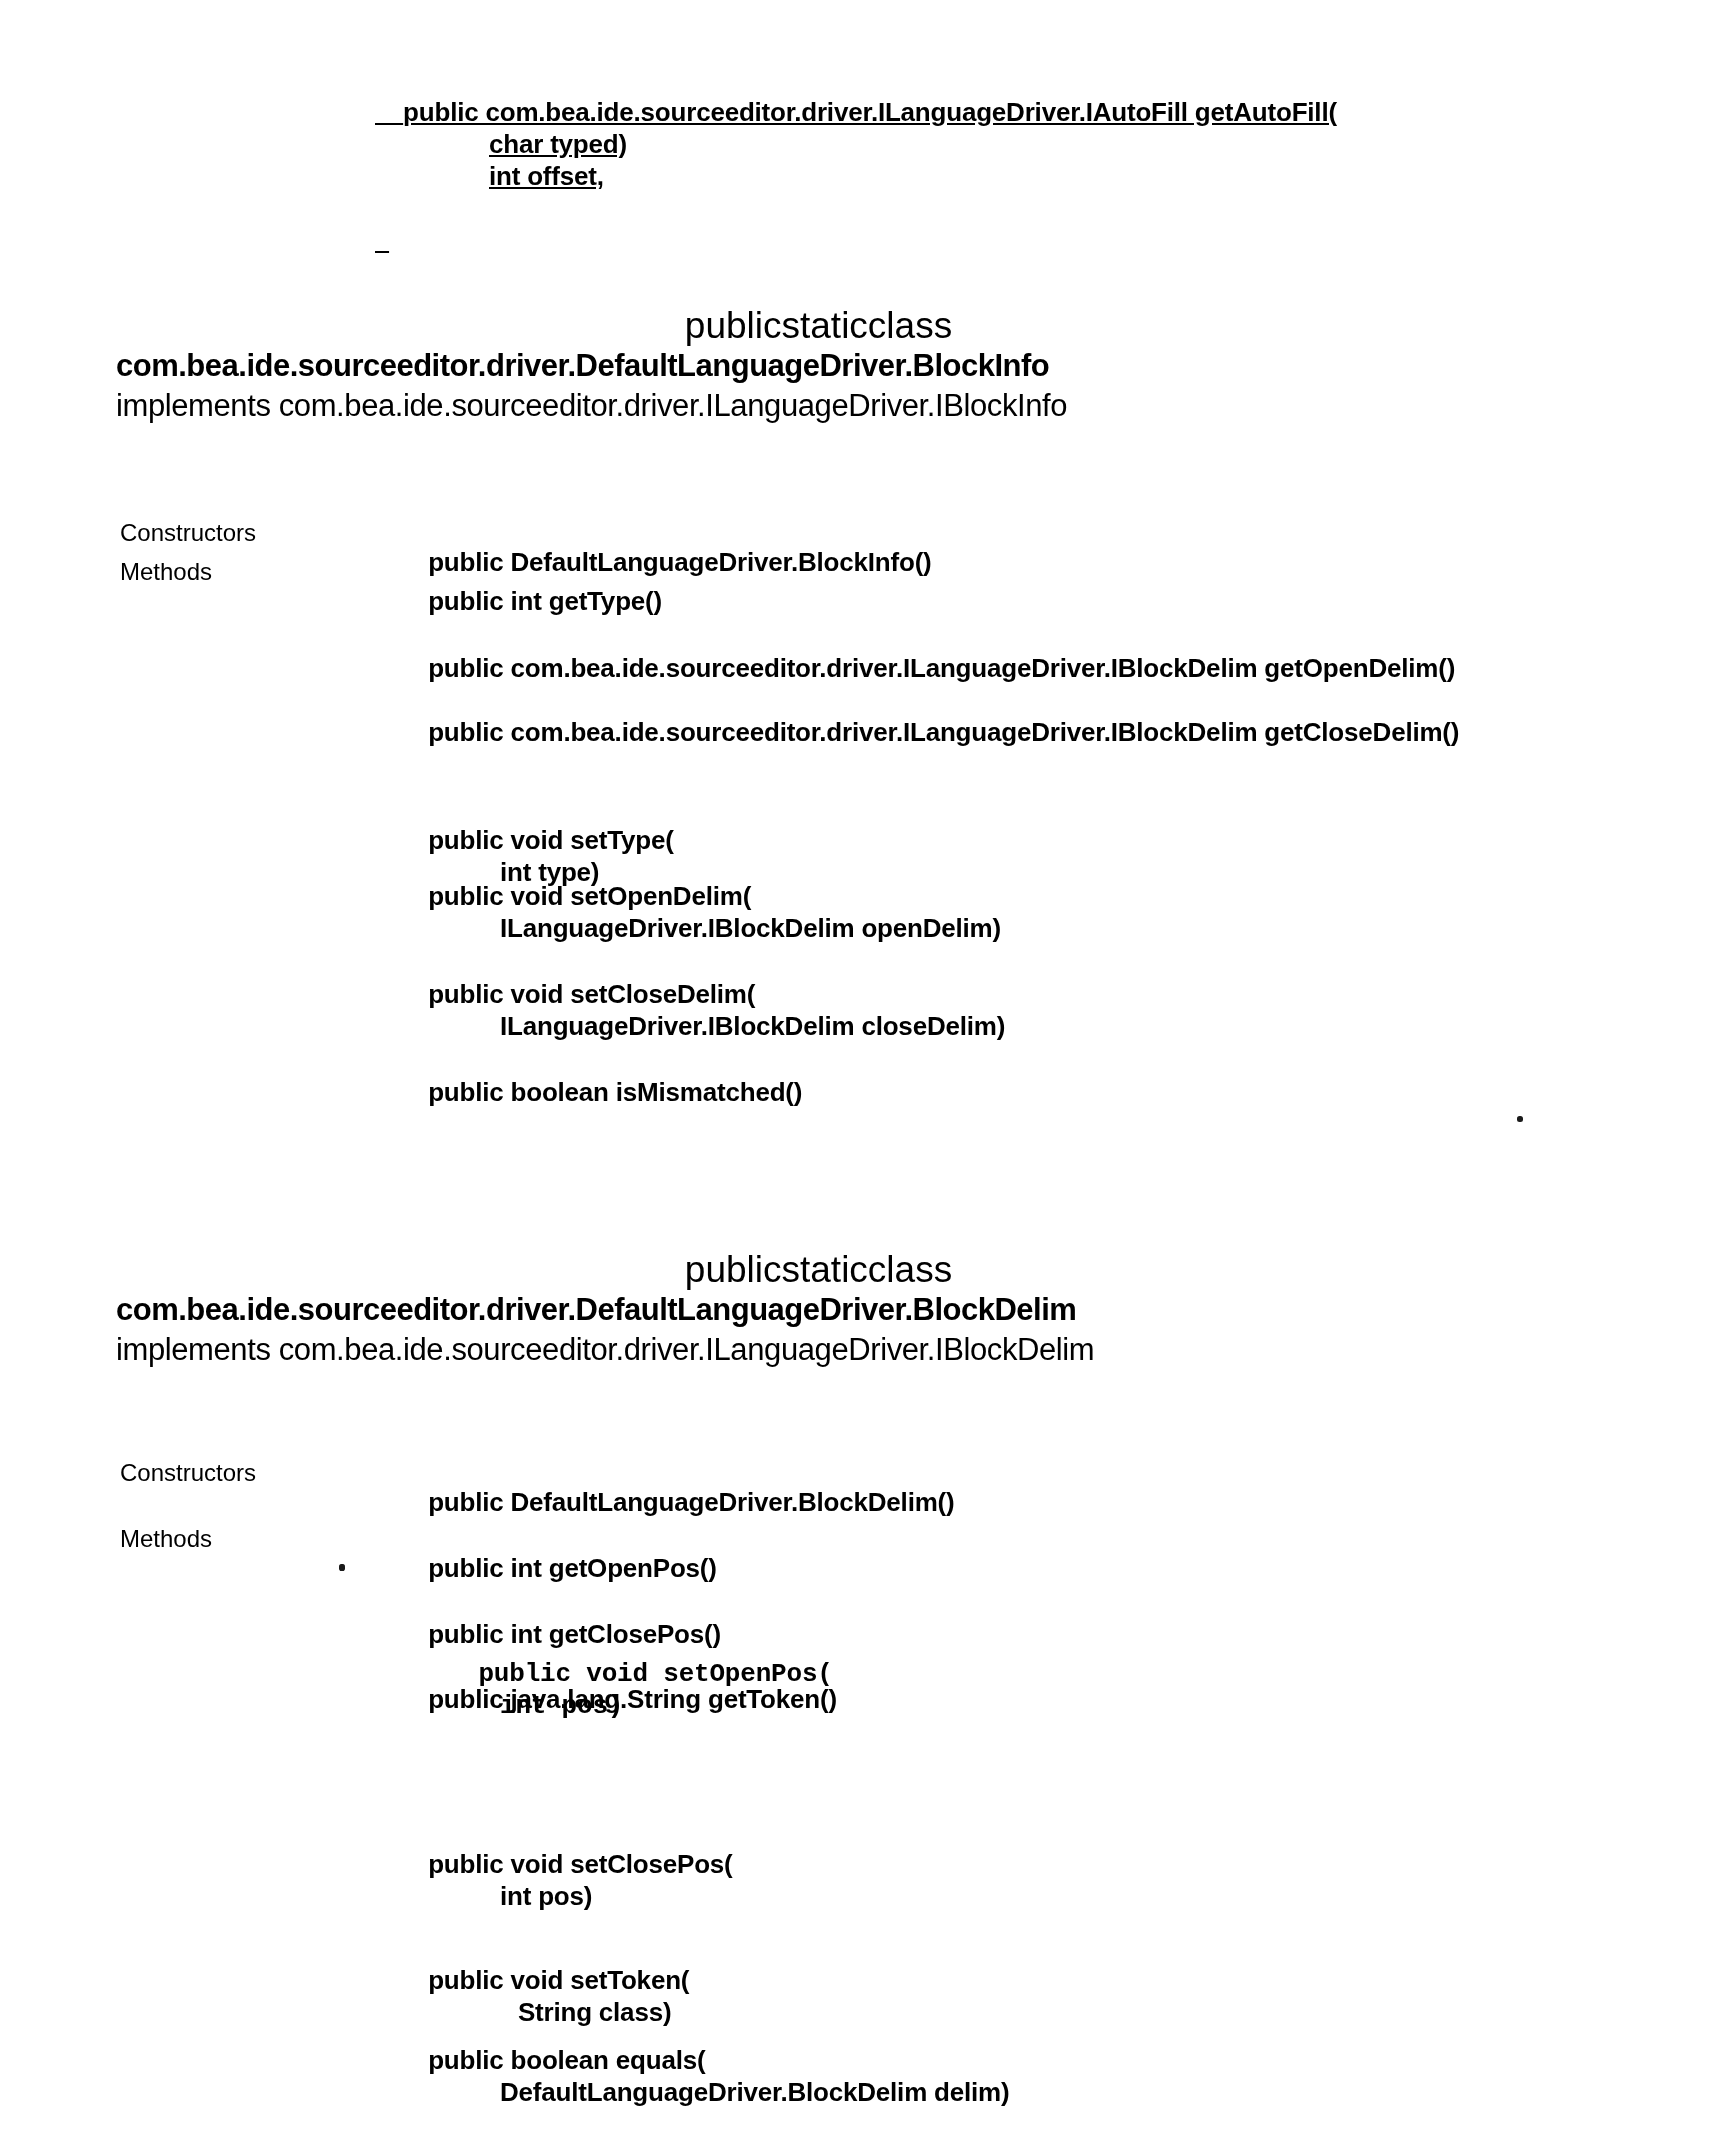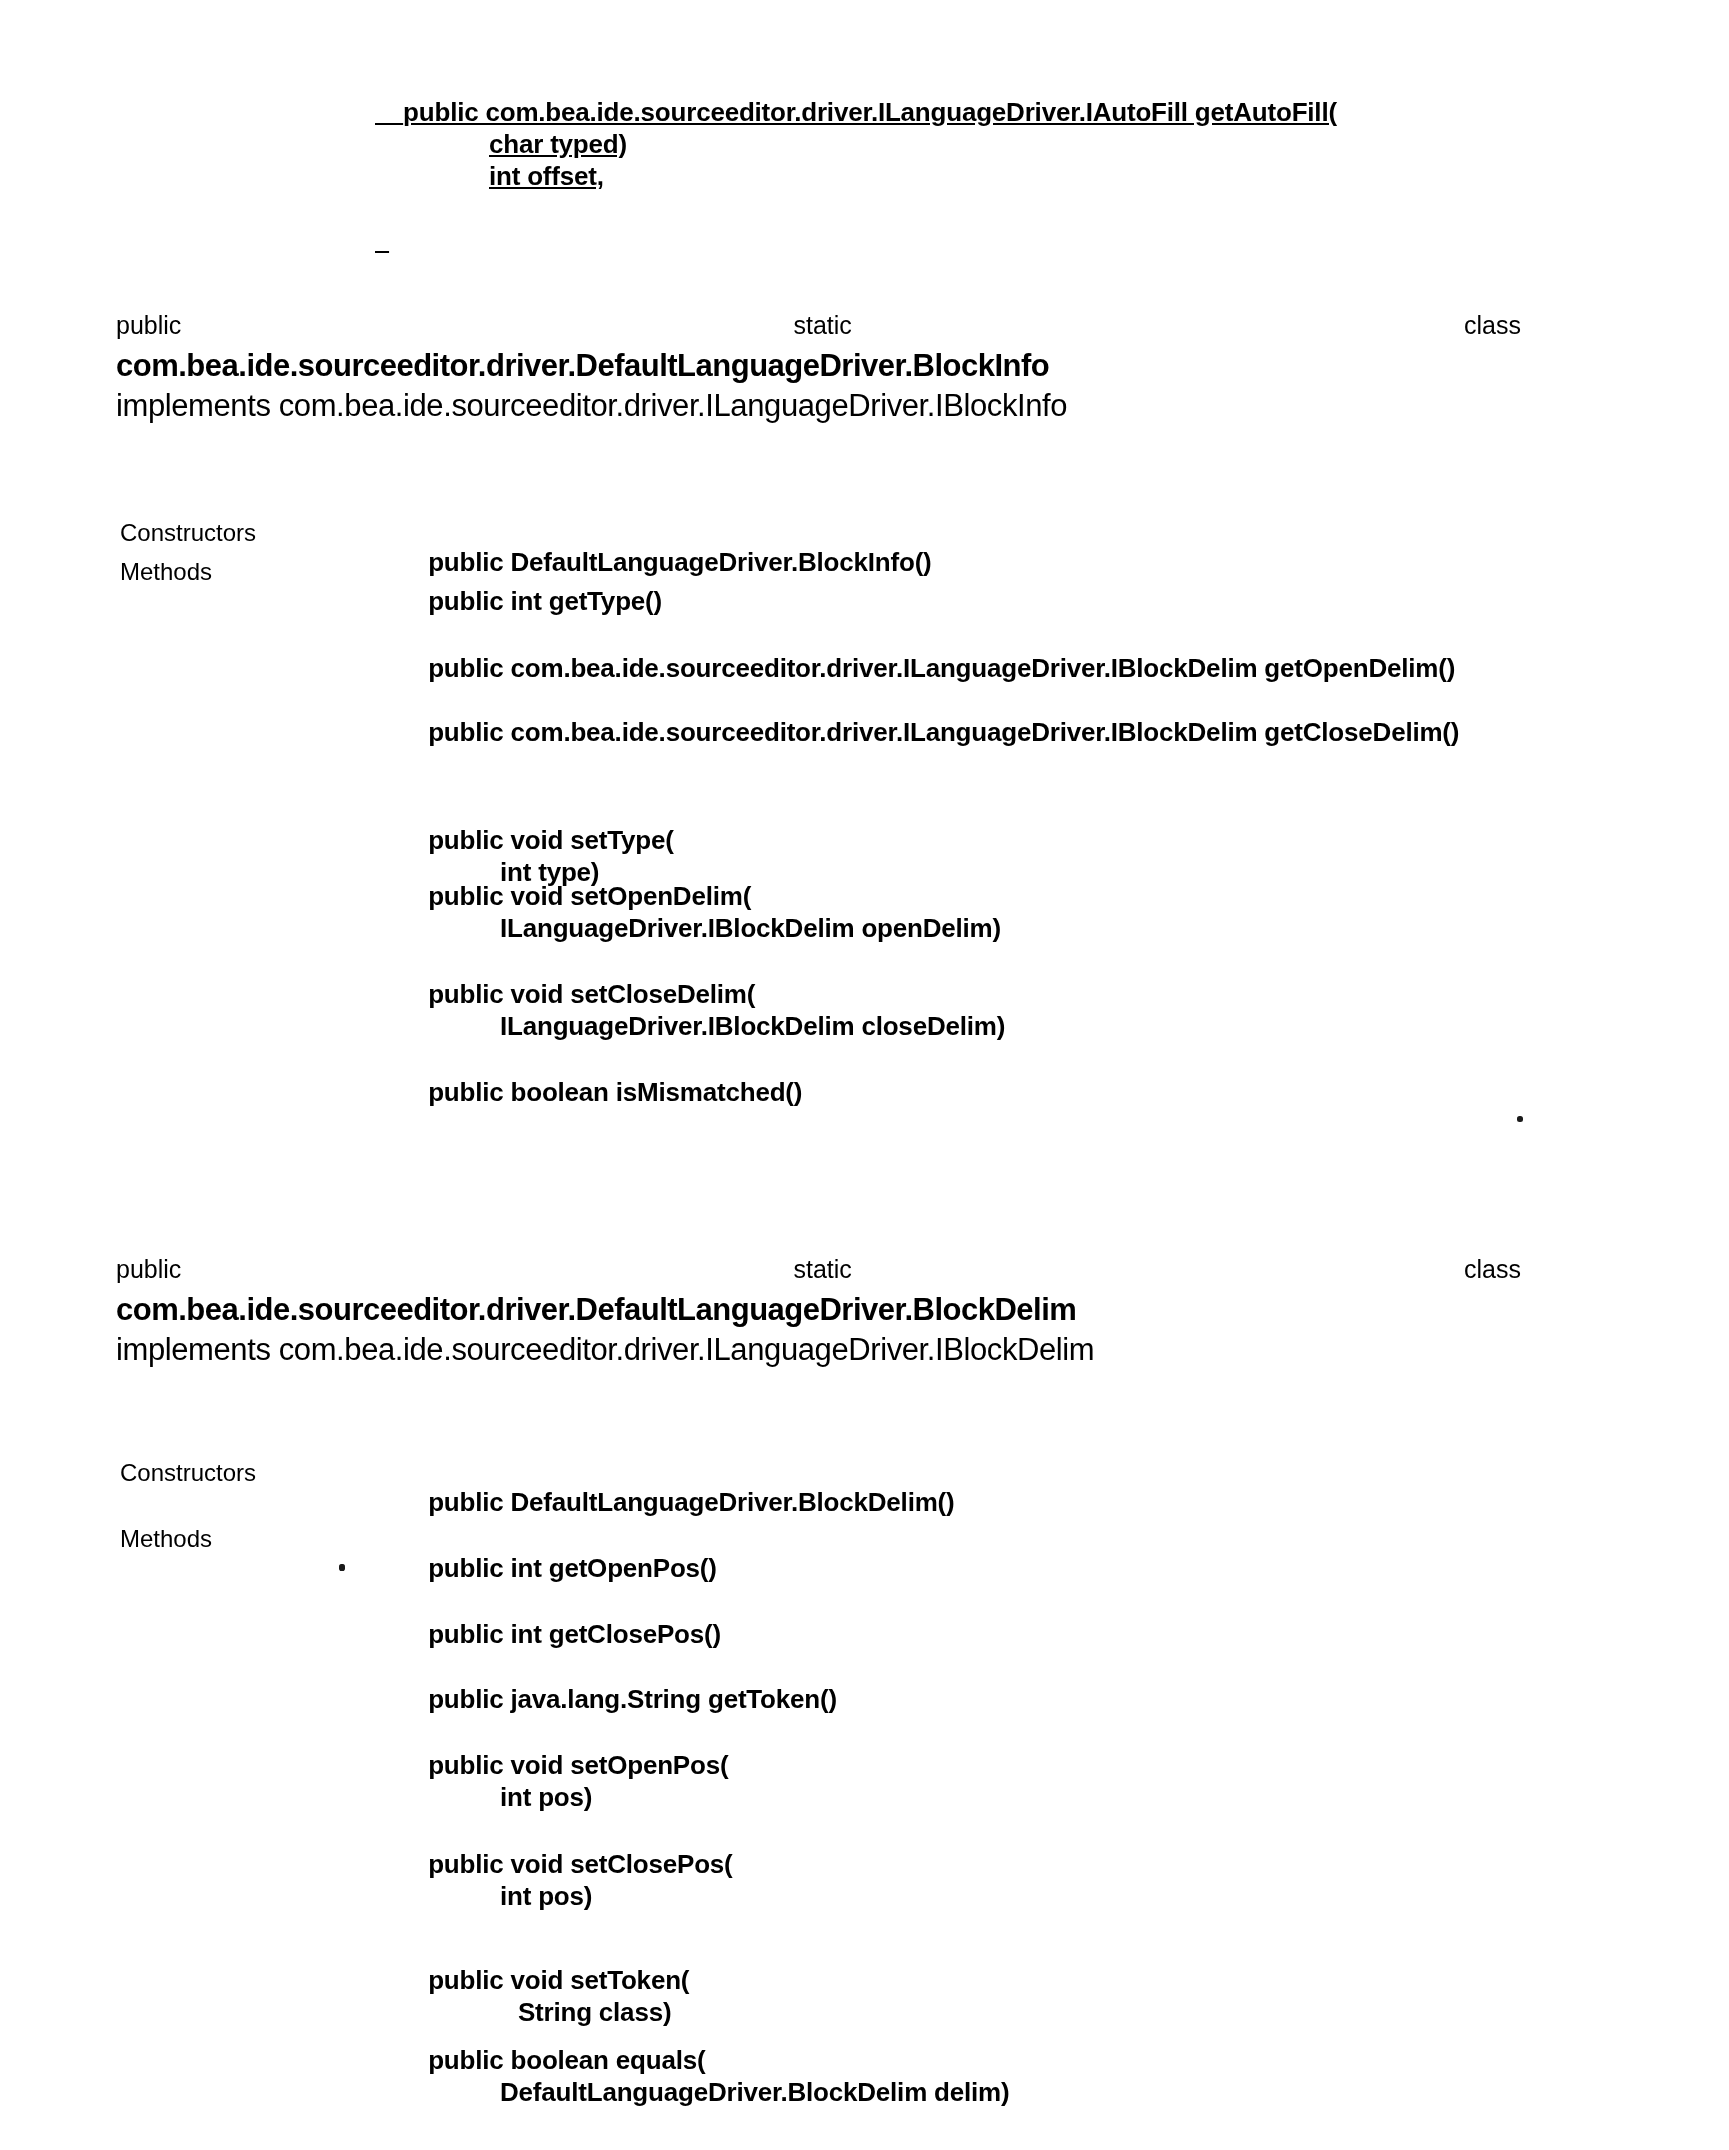--- a/index.html
+++ b/index.html
@@ -43,22 +43,22 @@
   .orphan .param { padding-left: 114px; }
 
   
   .classblock {
     position: absolute;
     left: 116px;
     width: 1405px;
   }
   .kwline {
     display: flex;
-    justify-content: space-between;
-    font-size: 25px;
+    justify-content: center;
+    font-size: 37px;
     line-height: 39px;
     font-weight: normal;
     letter-spacing: 0px;
   }
   .kwline span { display: inline-block; }
   .classname {
     font-size: 31px;
     line-height: 41px;
     font-weight: bold;
     letter-spacing: -0.5px;
@@ -178,21 +178,21 @@
 
     <div class="memsig" style="top:1520px;">
       <span>public int getOpenPos()</span>
     </div>
     <div class="memsig" style="top:1586px;">
       <span>public int getClosePos()</span>
     </div>
     <div class="memsig" style="top:1651px;">
       <span>public java.lang.String getToken()</span>
     </div>
-    <div class="memsig" style="top:1717px;">
+    <div class="memsig" style="top:1626px;font-family:Liberation Mono, monospace;">
       <span>public void setOpenPos(</span><span class="param">int pos)</span>
     </div>
     <div class="memsig" style="top:1816px;">
       <span>public void setClosePos(</span><span class="param">int pos)</span>
     </div>
     <div class="memsig" style="top:1932px;text-align:center;">
       <span>public void setToken(</span><span class="param">String class)</span>
     </div>
     <div class="memsig" style="top:2012px;">
       <span>public boolean equals(</span><span class="param">DefaultLanguageDriver.BlockDelim delim)</span>

